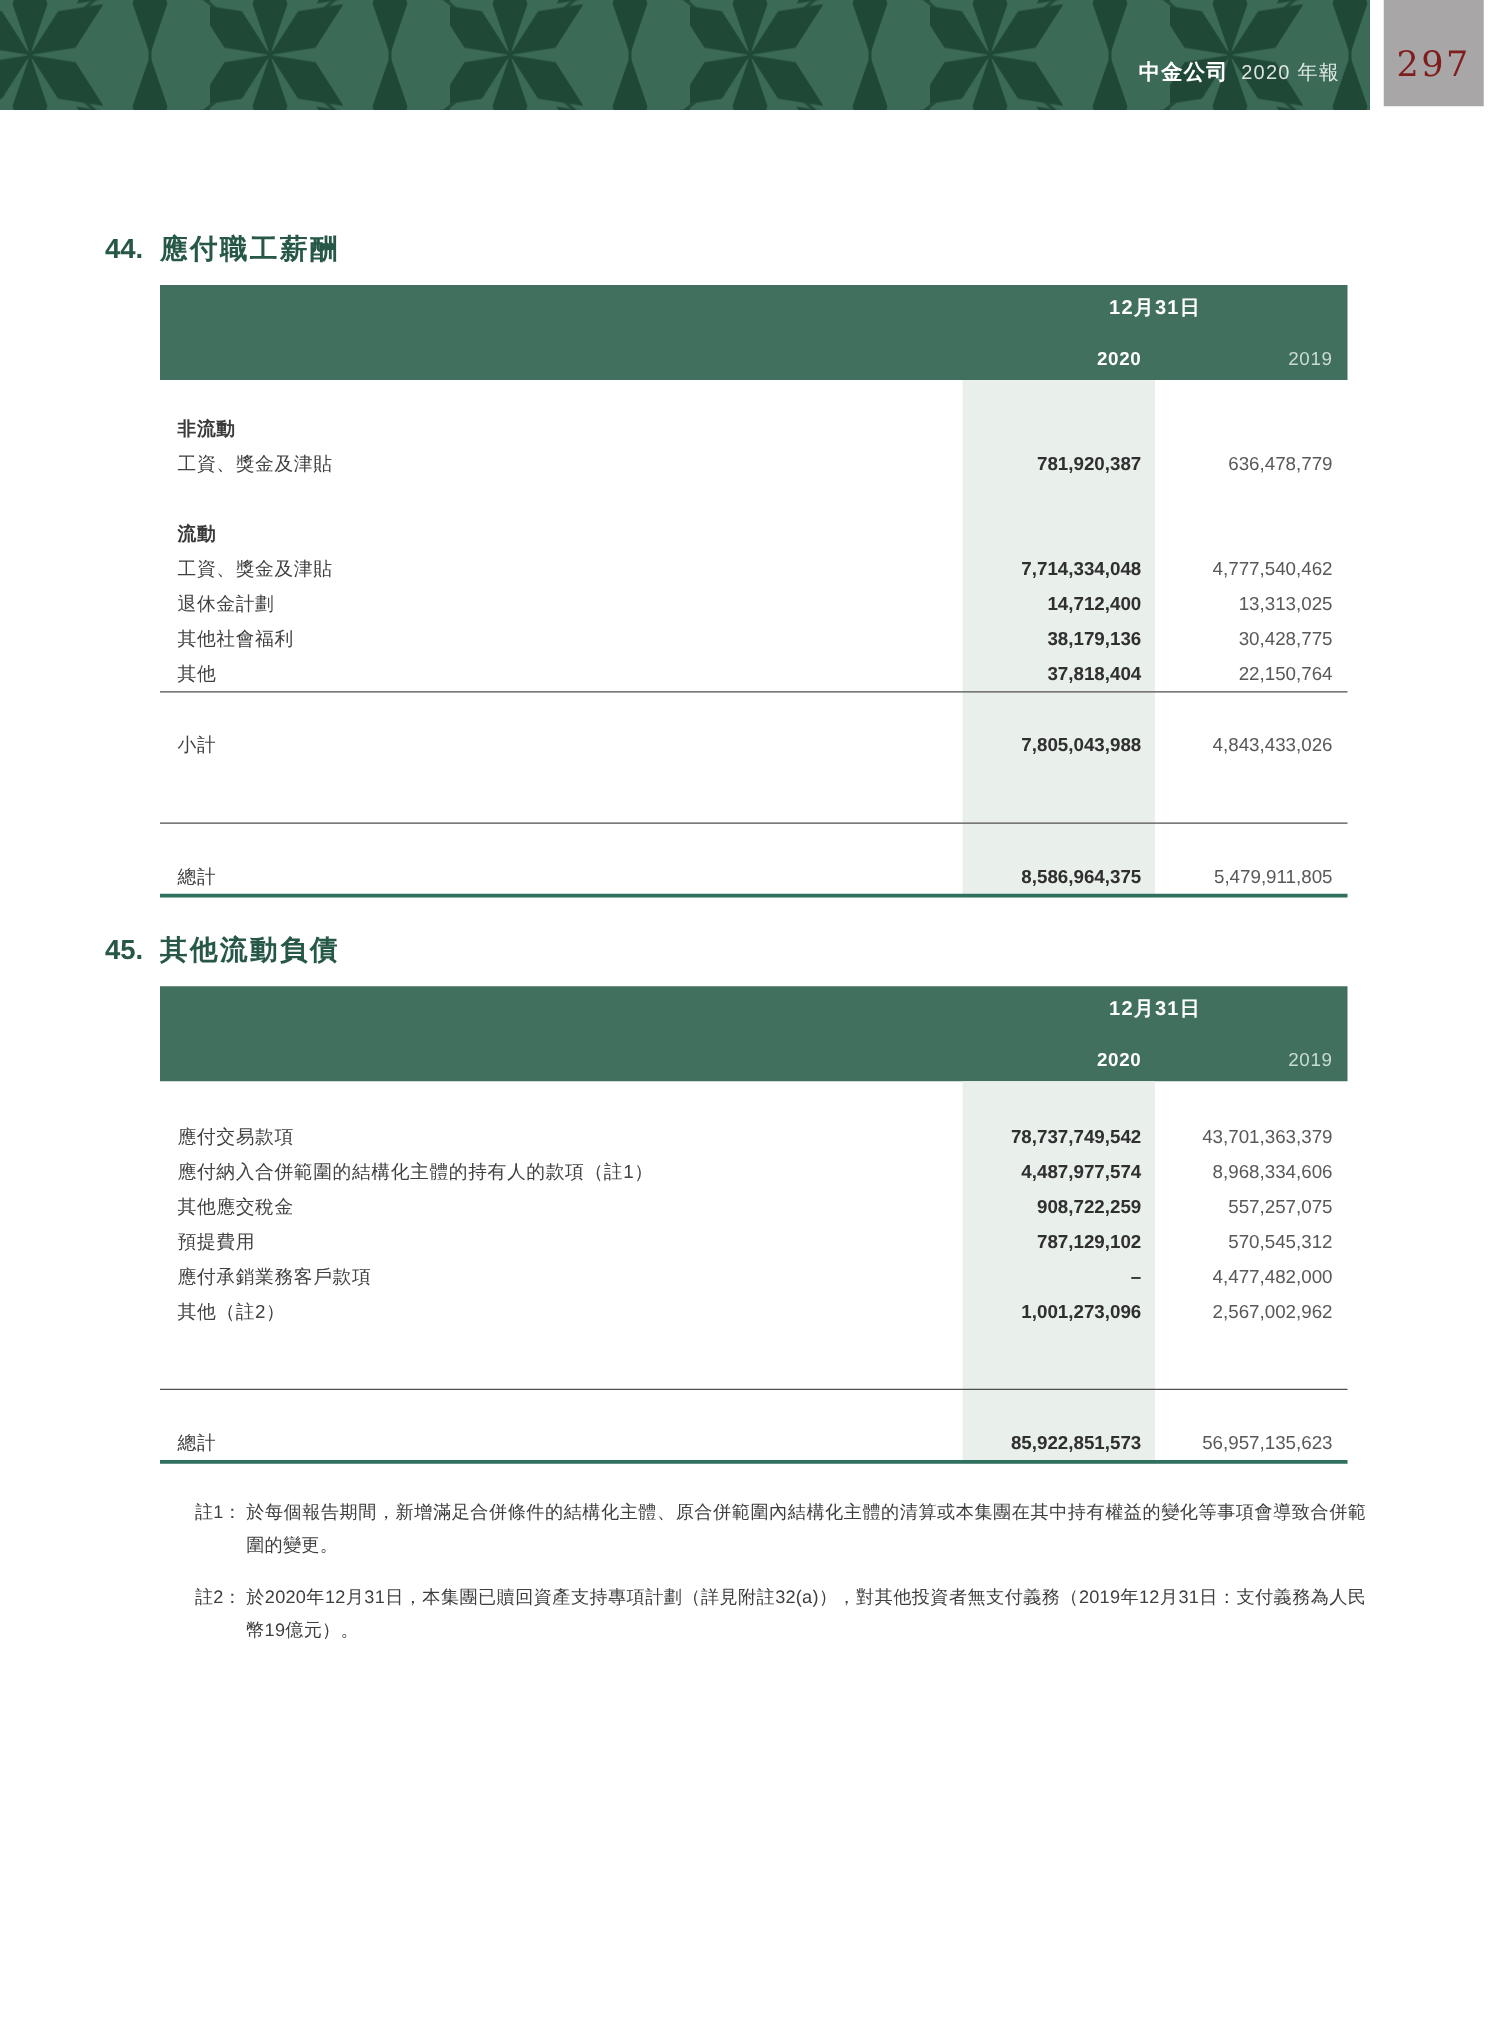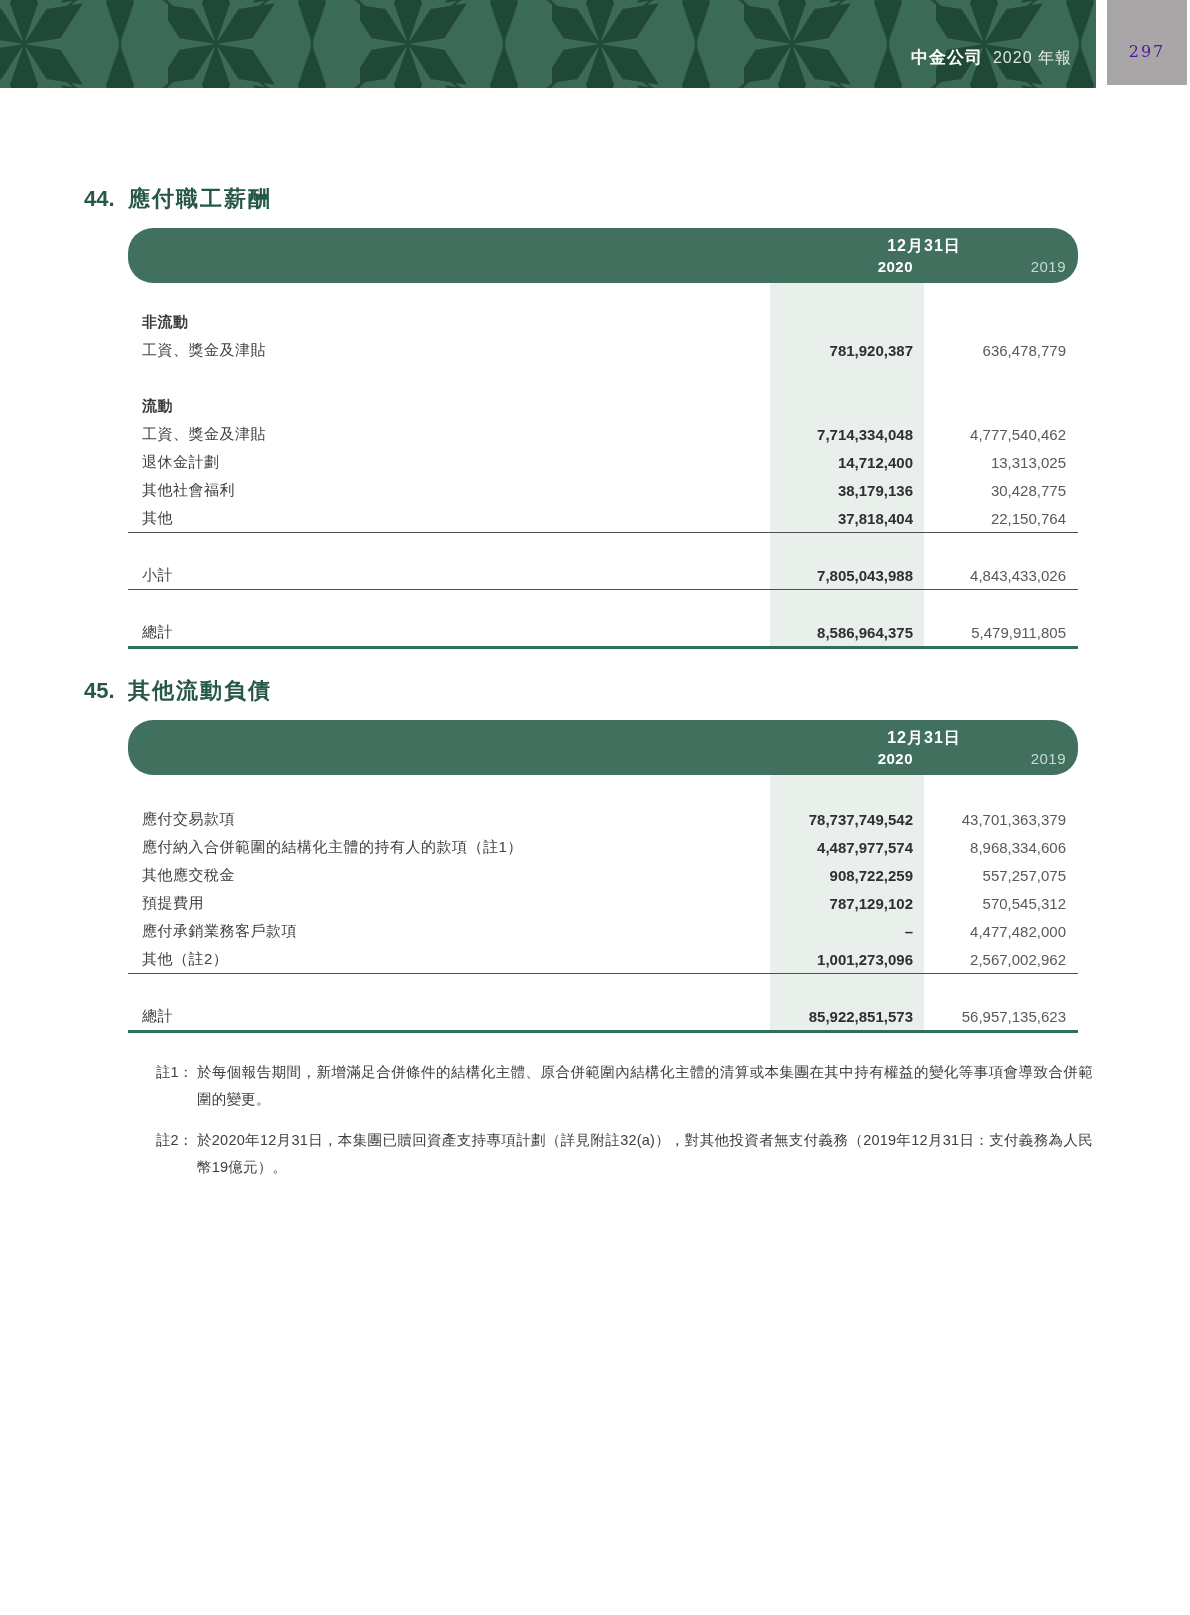--- a/index.html
+++ b/index.html
@@ -17,50 +17,50 @@
 
   
   .banner{position:absolute;top:0;left:0;width:1190px;height:88px;}
   .banner-green{position:absolute;left:0;top:0;width:1096px;height:88px;overflow:hidden;}
   .banner-green svg{display:block;width:100%;height:100%;}
   .banner-brand{position:absolute;right:24px;bottom:19px;white-space:nowrap;}
   .brand-name{color:#ffffff;font-weight:700;font-size:17px;letter-spacing:1px;}
   .brand-report{color:rgba(255,255,255,0.85);font-weight:400;font-size:16px;margin-left:10px;letter-spacing:1px;}
   .page-num-box{position:absolute;left:1107px;top:0;width:80px;height:85px;background:var(--page-box-gray);
     display:flex;align-items:center;justify-content:center;}
-  .page-num-box span{color:#4c1d95;font-family:"DejaVu Serif","Liberation Serif",serif;font-size:16px;letter-spacing:2px;padding-top:18px;}
+  .page-num-box span{color:#7f1d1d;font-family:"DejaVu Serif","Liberation Serif",serif;font-size:28px;letter-spacing:2px;padding-top:18px;}
 
   
   .content{position:relative;margin-left:84px;width:994px;}
   section{display:block;}
   .sec-head{display:flex;align-items:baseline;margin:0 0 15px 0;line-height:28px;}
   .sec-num{width:44px;flex:none;font-weight:700;font-size:22px;color:var(--title-green);}
   .sec-title{margin:0;font-weight:700;font-size:22px;color:var(--title-green);letter-spacing:2px;}
   #section-44{padding-top:185px;}
   #section-45{padding-top:28px;}
 
   .fin-table{margin-left:44px;width:950px;}
-  .band{position:relative;height:55px;background:var(--band-green);border-radius:25px;}
+  .band{position:relative;height:76px;background:var(--band-green);}
   .band-date{position:absolute;top:8px;right:0;width:308px;text-align:center;color:#fff;font-size:16px;font-weight:600;letter-spacing:1px;}
   .band-2020{position:absolute;bottom:8px;right:165px;color:#fff;font-size:15px;font-weight:600;letter-spacing:0.5px;}
   .band-2019{position:absolute;bottom:8px;right:12px;color:#c8dbd3;font-size:15px;font-weight:400;letter-spacing:0.5px;}
 
   .tbody{position:relative;}
   .tbody::before{content:"";position:absolute;top:0;bottom:0;right:154px;width:154px;background:var(--highlight);z-index:0;}
   .tbody.pad-25{padding-top:25px;}
   .tbody.pad-30{padding-top:30px;}
   .row{position:relative;z-index:1;height:28px;display:grid;grid-template-columns:1fr 154px 154px;align-items:center;}
   .row.gap{height:28px;}
   .lbl{padding-left:14px;font-size:15px;color:#414141;letter-spacing:0.5px;white-space:nowrap;}
   .row.group .lbl{font-weight:700;color:#3a3a3a;}
   .v{font-size:15px;text-align:right;white-space:nowrap;}
   .v20{font-weight:700;color:#2f2f2f;padding-right:11px;}
   .v19{font-weight:400;color:#595959;padding-right:12px;}
   .row.subtotal,.row.total{border-top:1px solid #4f4f4f;padding-top:28px;}
-  .row.total{border-bottom:3px solid var(--accent-rule);}
+  .row.total{border-bottom:3px solid var(--accent-rule);margin-top:48px;}
 
   
   .notes{margin-left:72px;margin-top:26px;width:940px;}
   .note{display:flex;margin-bottom:14px;}
   .note-label{flex:none;width:41px;font-size:14.5px;line-height:27px;color:#3e3e3e;}
   .note-text{margin:0;width:896px;font-size:14.5px;line-height:27px;color:#3e3e3e;letter-spacing:0.2px;text-align:justify;}
 </style>
 </head>
 <body>
 

